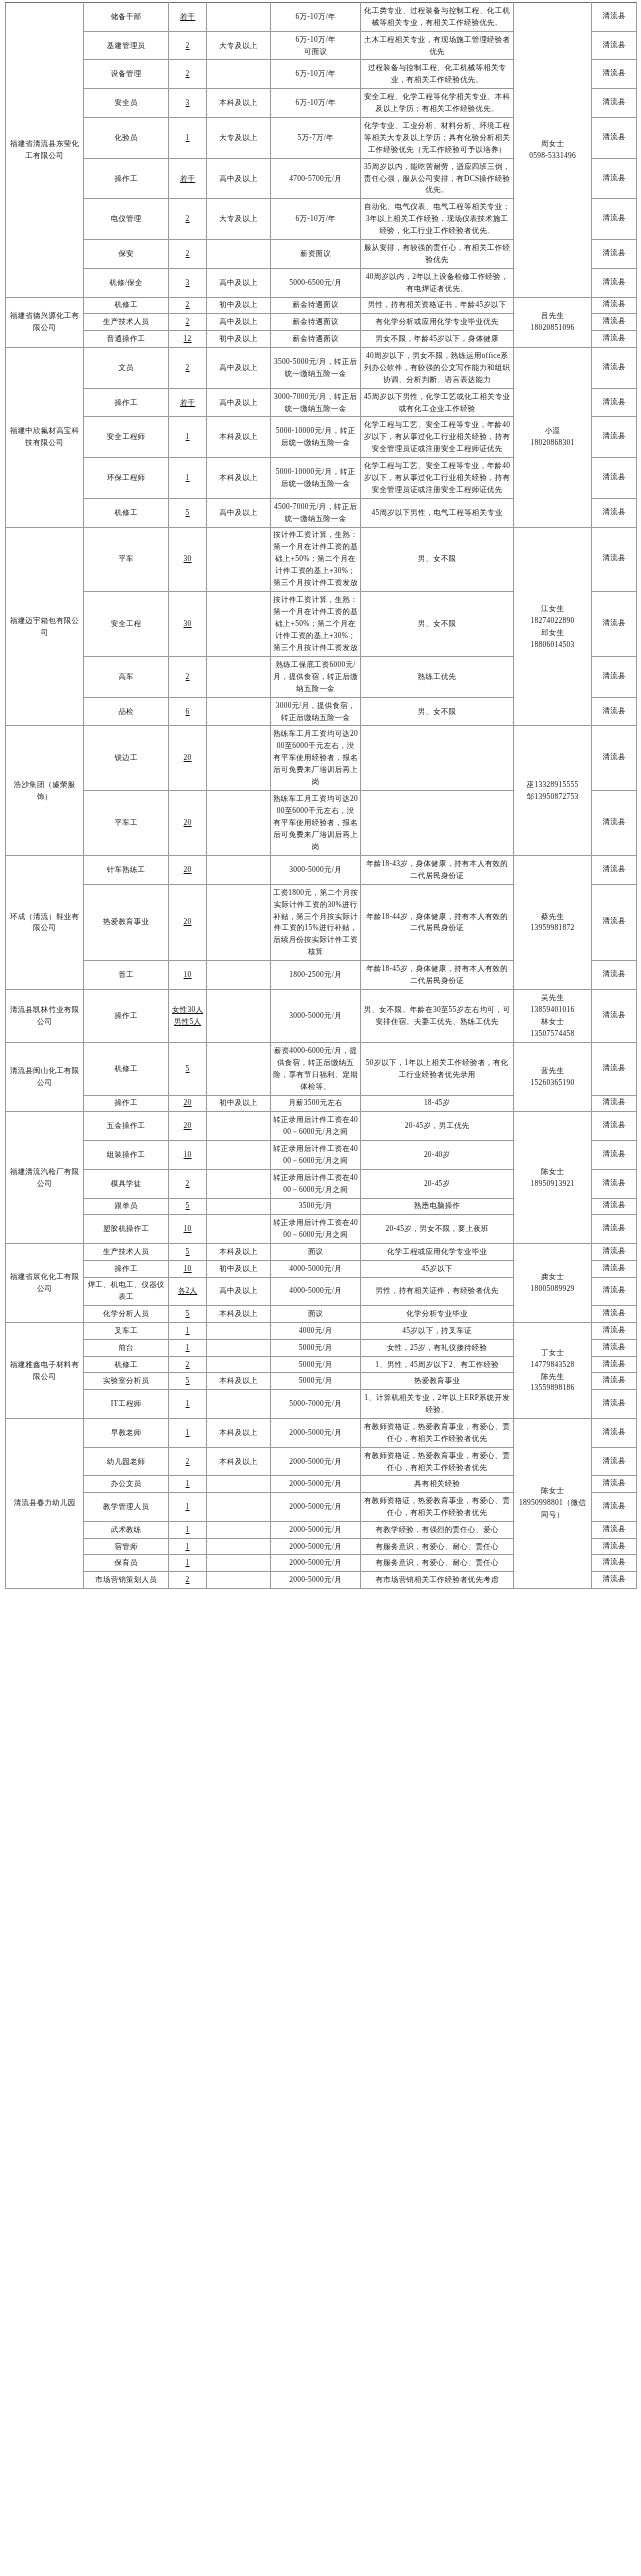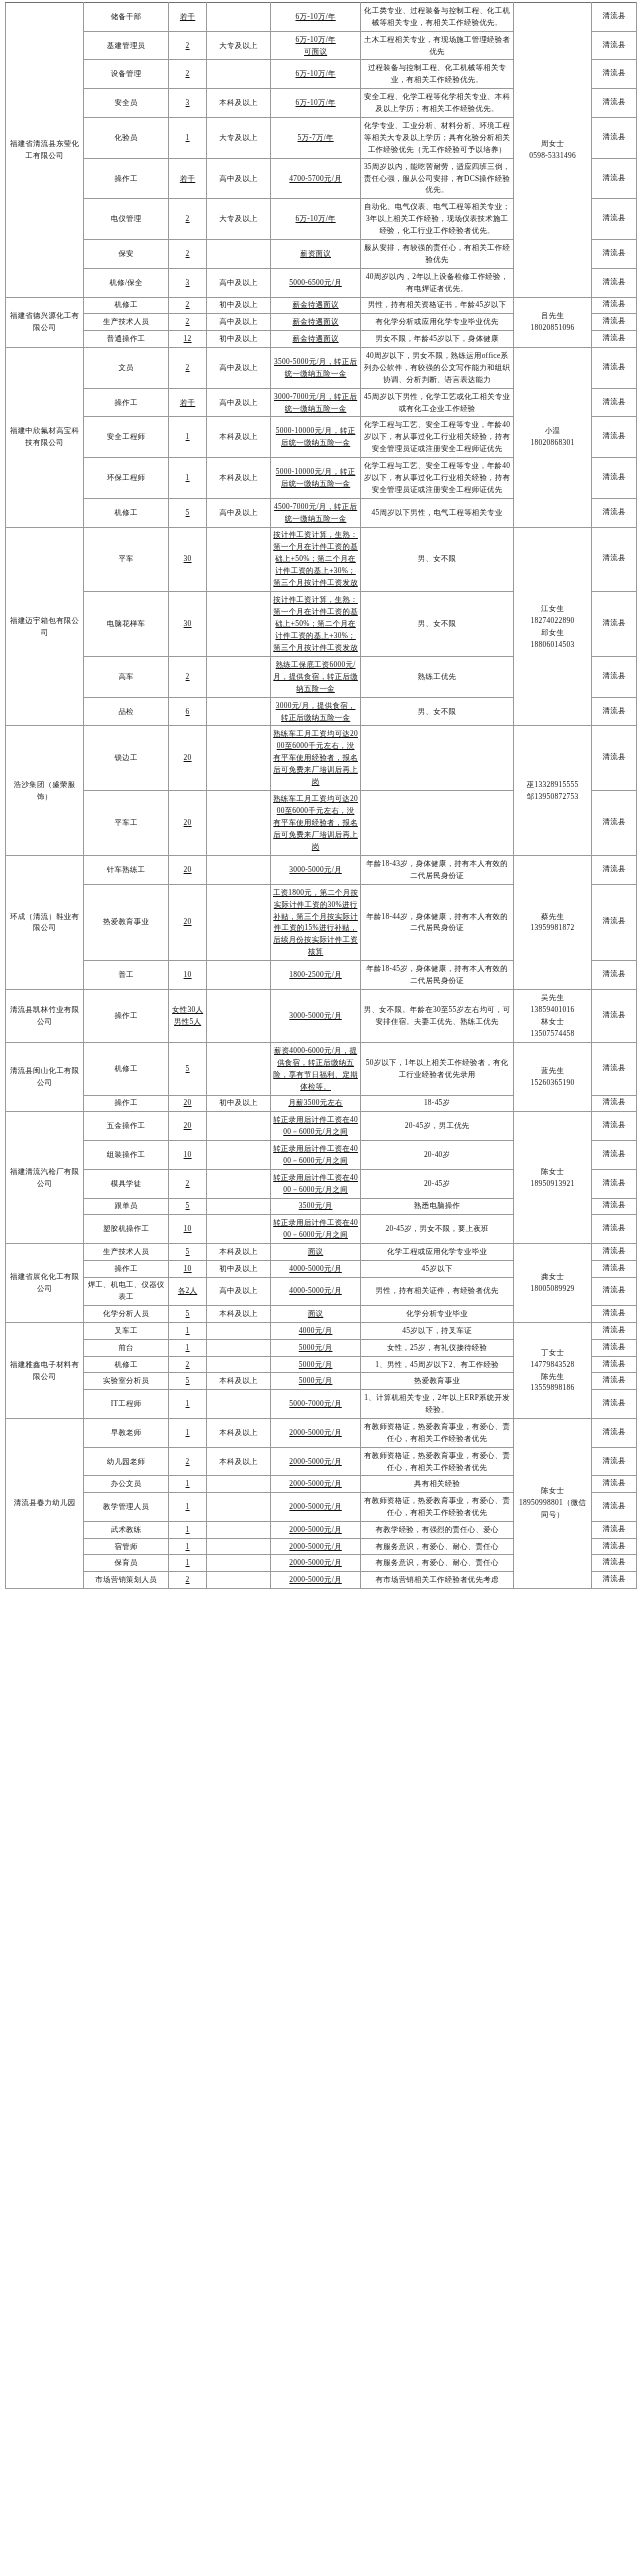--- a/index.html
+++ b/index.html
@@ -30,21 +30,21 @@
     text-align:center;
     vertical-align:middle;
     font-size:7.4px;
     line-height:1.62;
     padding:1.9px 1.9px;
     word-break:break-all;
     letter-spacing:0.3px;
   }
   td.company{font-size:7.4px;letter-spacing:0.3px;font-family:Liberation Serif, serif;}
   td.req{font-size:7.4px;letter-spacing:0.1px;}
-  td.pay{font-size:7.4px;letter-spacing:0.1px;text-decoration:underline;}
+  td.pay{font-size:7.4px;letter-spacing:0.1px;}
   td.contact{font-size:7.4px;letter-spacing:0.1px;}
   td.num{font-size:7.4px;}
   td.place{font-size:7.4px;letter-spacing:0.5px;font-family:Liberation Mono, monospace;}
   tr.group-start > td{border-top:1.3px solid #6f6f6f;}
   .nowrapnum{white-space:normal;text-decoration:underline;}
 </style>
 </head>
 <body>
 
 <div id="sheet">
@@ -206,21 +206,21 @@
           <td class="company" rowspan="4">福建迈宇箱包有限公司</td>
           <td class="post">平车</td>
           <td class="num nowrapnum">30</td>
           <td class="edu"></td>
           <td class="pay">按计件工资计算，生熟：第一个月在计件工资的基础上+50%；第二个月在计件工资的基上+30%；第三个月按计件工资发放</td>
           <td class="req">男、女不限</td>
           <td class="contact" rowspan="4">江女生<br>18274022890<br>邱女生<br>18806014503</td>
           <td class="place">清流县</td>
         </tr>
         <tr>
-          <td class="post">电脑花样车</td>
+          <td class="post">安全工程</td>
           <td class="num nowrapnum">30</td>
           <td class="edu"></td>
           <td class="pay">按计件工资计算，生熟：第一个月在计件工资的基础上+50%；第二个月在计件工资的基上+30%；第三个月按计件工资发放</td>
           <td class="req">男、女不限</td>
           <td class="place">清流县</td>
         </tr>
         <tr>
           <td class="post">高车</td>
           <td class="num nowrapnum">2</td>
           <td class="edu"></td>

